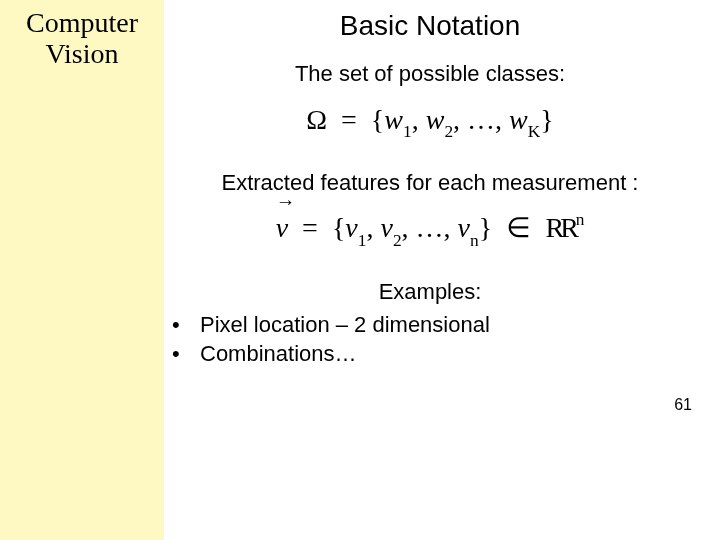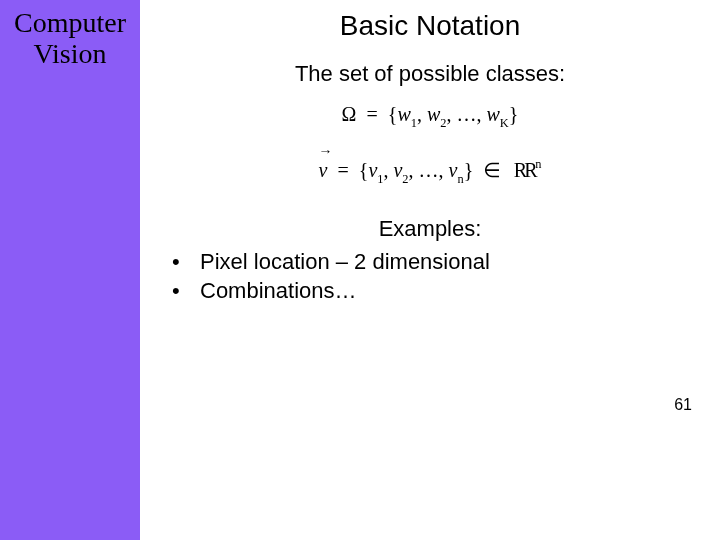--- a/index.html
+++ b/index.html
@@ -5,22 +5,22 @@
   * { margin: 0; padding: 0; box-sizing: border-box; }
   html, body { width: 720px; height: 540px; overflow: hidden; }
   body {
     font-family: Arial, Helvetica, sans-serif;
     background: #ffffff;
     position: relative;
   }
   .sidebar {
     position: absolute;
     left: 0; top: 0;
-    width: 140px; height: 540px;
-    background: #8b5cf6;
+    width: 164px; height: 540px;
+    background: #fef9c3;
   }
   .sidebar-title {
     color: #000;
     font-family: "Times New Roman", Times, serif;
     font-size: 28px;
     text-align: center;
     line-height: 1.1;
     padding-top: 8px;
     mix-blend-mode: normal;
   }
@@ -39,21 +39,21 @@
   }
   .body-text {
     font-size: 22px;
     line-height: 1.25;
   }
   .para { margin-bottom: 6px; text-align: center; }
   .formula-box {
     text-align: center;
     margin: 14px 0 28px 0;
     font-family: "Times New Roman", Times, serif;
-    font-size: 20px;
+    font-size: 28px;
   }
   .formula-box .rel { position: relative; display:inline-block; }
   .sub { font-size: 0.62em; vertical-align: sub; position: relative; top: 0.1em; }
   .sup { font-size: 0.62em; vertical-align: super; position: relative; top: -0.1em; }
   .vec-arrow {
     position: absolute;
     top: -0.55em; left: 0; right: 0;
     text-align: center;
     font-size: 0.7em;
     line-height: 0;
@@ -98,20 +98,21 @@
 
   <div class="body-text">
     <p class="para">The set of possible classes:</p>
 
     <div class="formula-box">
       <span>Ω</span>
       &nbsp;<span>=</span>&nbsp;
       <span>{</span><i>w</i><span class="sub">1</span>,&nbsp;<i>w</i><span class="sub">2</span>,&nbsp;<span>…</span>,&nbsp;<i>w</i><span class="sub">K</span><span>}</span>
     </div>
 
+    <p class="para">Extracted features for each measurement :</p>
 
     <div class="formula-box">
       <span class="rel">
         <span class="vec-arrow">→</span>
         <i>v</i>
       </span>
       &nbsp;<span>=</span>&nbsp;
       <span>{</span><i>v</i><span class="sub">1</span>,&nbsp;<i>v</i><span class="sub">2</span>,&nbsp;<span>…</span>,&nbsp;<i>v</i><span class="sub">n</span><span>}</span>
       &nbsp;<span>∈</span>&nbsp;<span class="blackboard"><span>R</span><span style="margin-left:-0.02em">R</span></span><span class="sup">n</span>
     </div>

